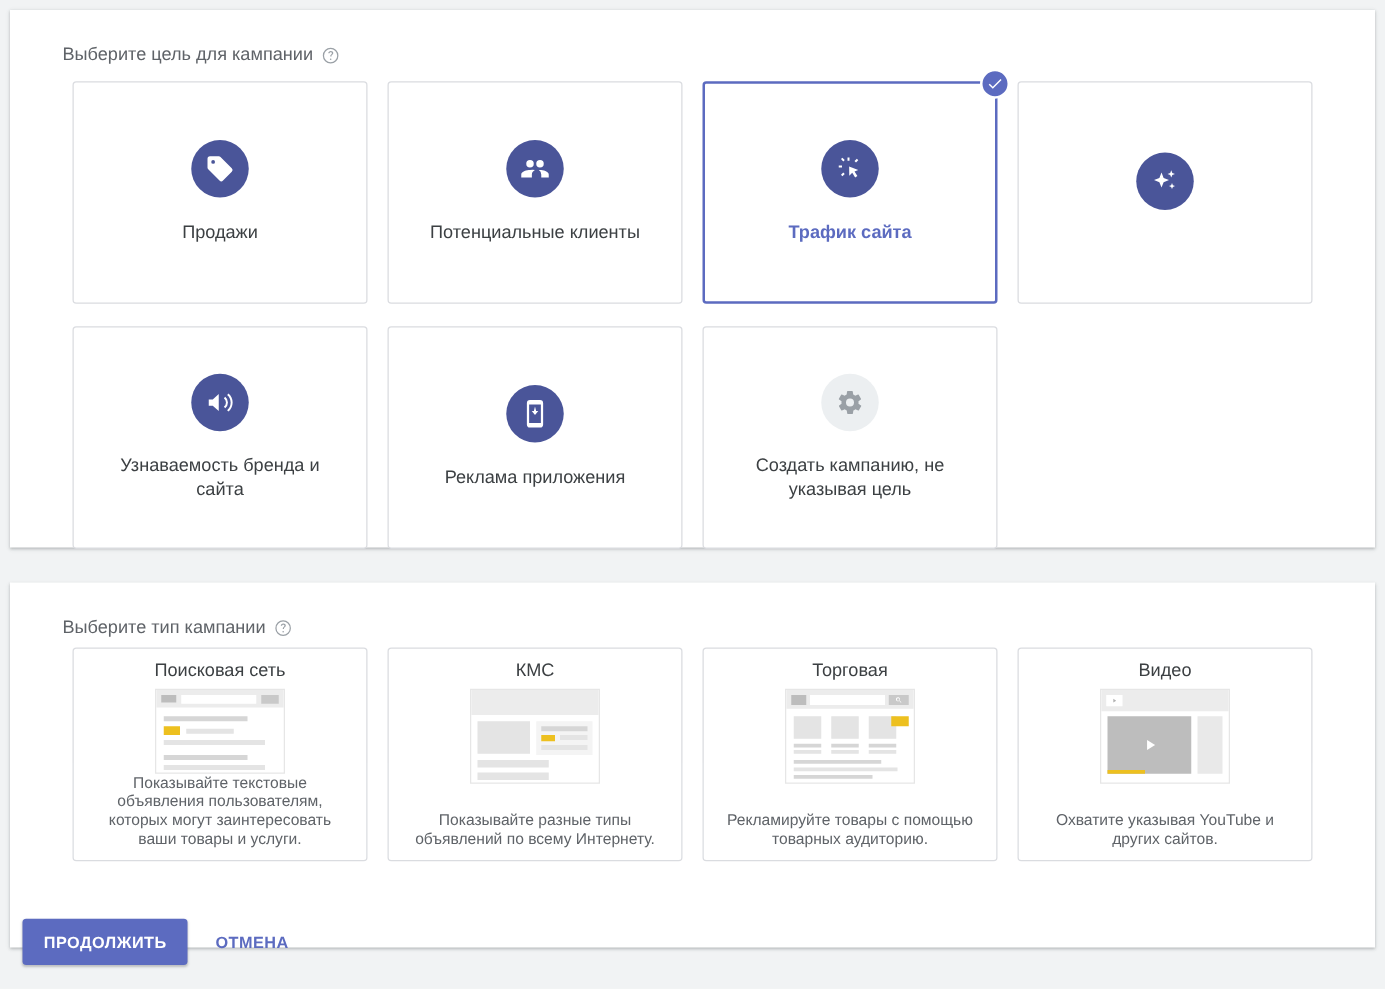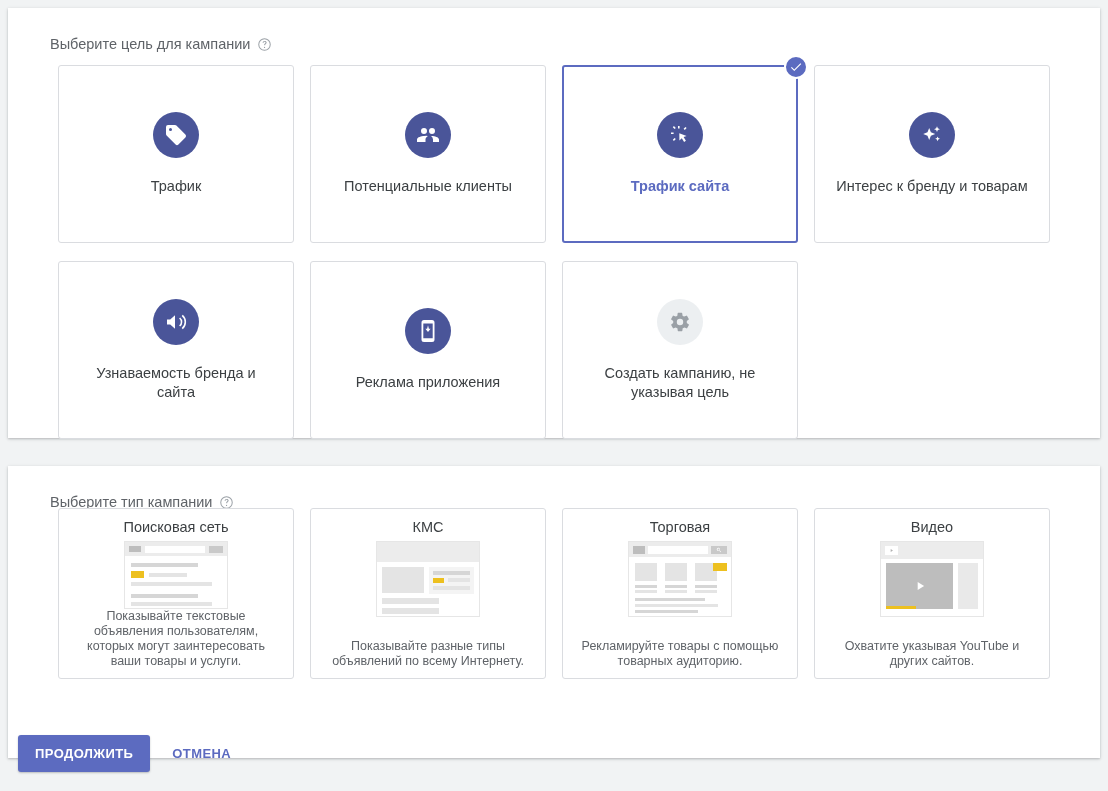--- a/index.html
+++ b/index.html
@@ -70,21 +70,21 @@
     position: absolute; top: -12px; right: -12px;
     width: 24px; height: 24px; border-radius: 50%;
     background: #5c6bc0;
     display: flex; align-items: center; justify-content: center;
     border: 2px solid #fff;
   }
   .check-badge svg { display: block; fill: #fff; }
 
   
   .type-grid {
-    position: absolute; left: 50px; top: 42px;
+    position: absolute; left: 50px; top: 52px;
     display: grid;
     grid-template-columns: repeat(4, 236px);
     grid-gap: 0 16px;
   }
   .type-card {
     height: 171px;
     background: #fff;
     border: 1px solid #dadce0;
     border-radius: 3px;
     display: flex; flex-direction: column; align-items: center;
@@ -193,21 +193,21 @@
     </div>
 
     <div class="goal-grid">
 
       <div class="goal-card">
         <div class="goal-icon">
           <svg width="24" height="24" viewBox="0 0 24 24">
               <path d="M21.4 11.6l-9-9A2 2 0 0011 2H4a2 2 0 00-2 2v7c0 .55.22 1.05.59 1.42l9 9a2 2 0 002.83 0l7-7a2 2 0 000-2.82zM6.5 8A1.5 1.5 0 118 6.5 1.5 1.5 0 016.5 8z"></path>
             </svg>
         </div>
-        <div class="goal-label">Трафик</div>
+        <div class="goal-label">Продажи</div>
       </div>
 
       <div class="goal-card">
         <div class="goal-icon">
           <svg width="24" height="24" viewBox="0 0 24 24">
               <path d="M16 11a3 3 0 10-3-3 3 3 0 003 3zm-8 0a3 3 0 10-3-3 3 3 0 003 3zm0 2c-2.33 0-7 1.17-7 3.5V19h8.5v-2.5c0-.86.35-2.38 2.43-3.54A12.9 12.9 0 008 13zm8 0c-.29 0-.62.02-.97.05A4.3 4.3 0 0117 16.5V19h6v-2.5c0-2.33-4.67-3.5-7-3.5z"></path>
             </svg>
         </div>
         <div class="goal-label">Потенциальные клиенты</div>
       </div>
@@ -225,21 +225,20 @@
         </div>
         <div class="goal-label">Трафик сайта</div>
       </div>
 
       <div class="goal-card">
         <div class="goal-icon">
           <svg width="24" height="24" viewBox="0 0 24 24">
               <path d="M9.2 5l1.7 4.3 4.3 1.7-4.3 1.7L9.2 17l-1.7-4.3L3.2 11l4.3-1.7zM17 3.2l.85 2.1 2.1.85-2.1.85L17 9.05l-.85-2.05-2.1-.85 2.1-.85zm.6 10.2l.7 1.7 1.7.7-1.7.7-.7 1.7-.7-1.7-1.7-.7 1.7-.7z"></path>
             </svg>
         </div>
-        <div class="goal-label">Интерес к бренду и товарам</div>
       </div>
 
       <div class="goal-card">
         <div class="goal-icon">
           <svg width="24" height="24" viewBox="0 0 24 24">
               <path d="M3 9.5v5h3.2L11 18.8V5.2L6.2 9.5zm13.2-2.1l-1.1 1.1a4.4 4.4 0 010 6.9l1.1 1.1a5.9 5.9 0 000-9.1zm2.6-2.6l-1.1 1.1a8 8 0 010 12.2l1.1 1.1a9.5 9.5 0 000-14.4z"></path>
             </svg>
         </div>
         <div class="goal-label">Узнаваемость бренда и сайта</div>
       </div>

